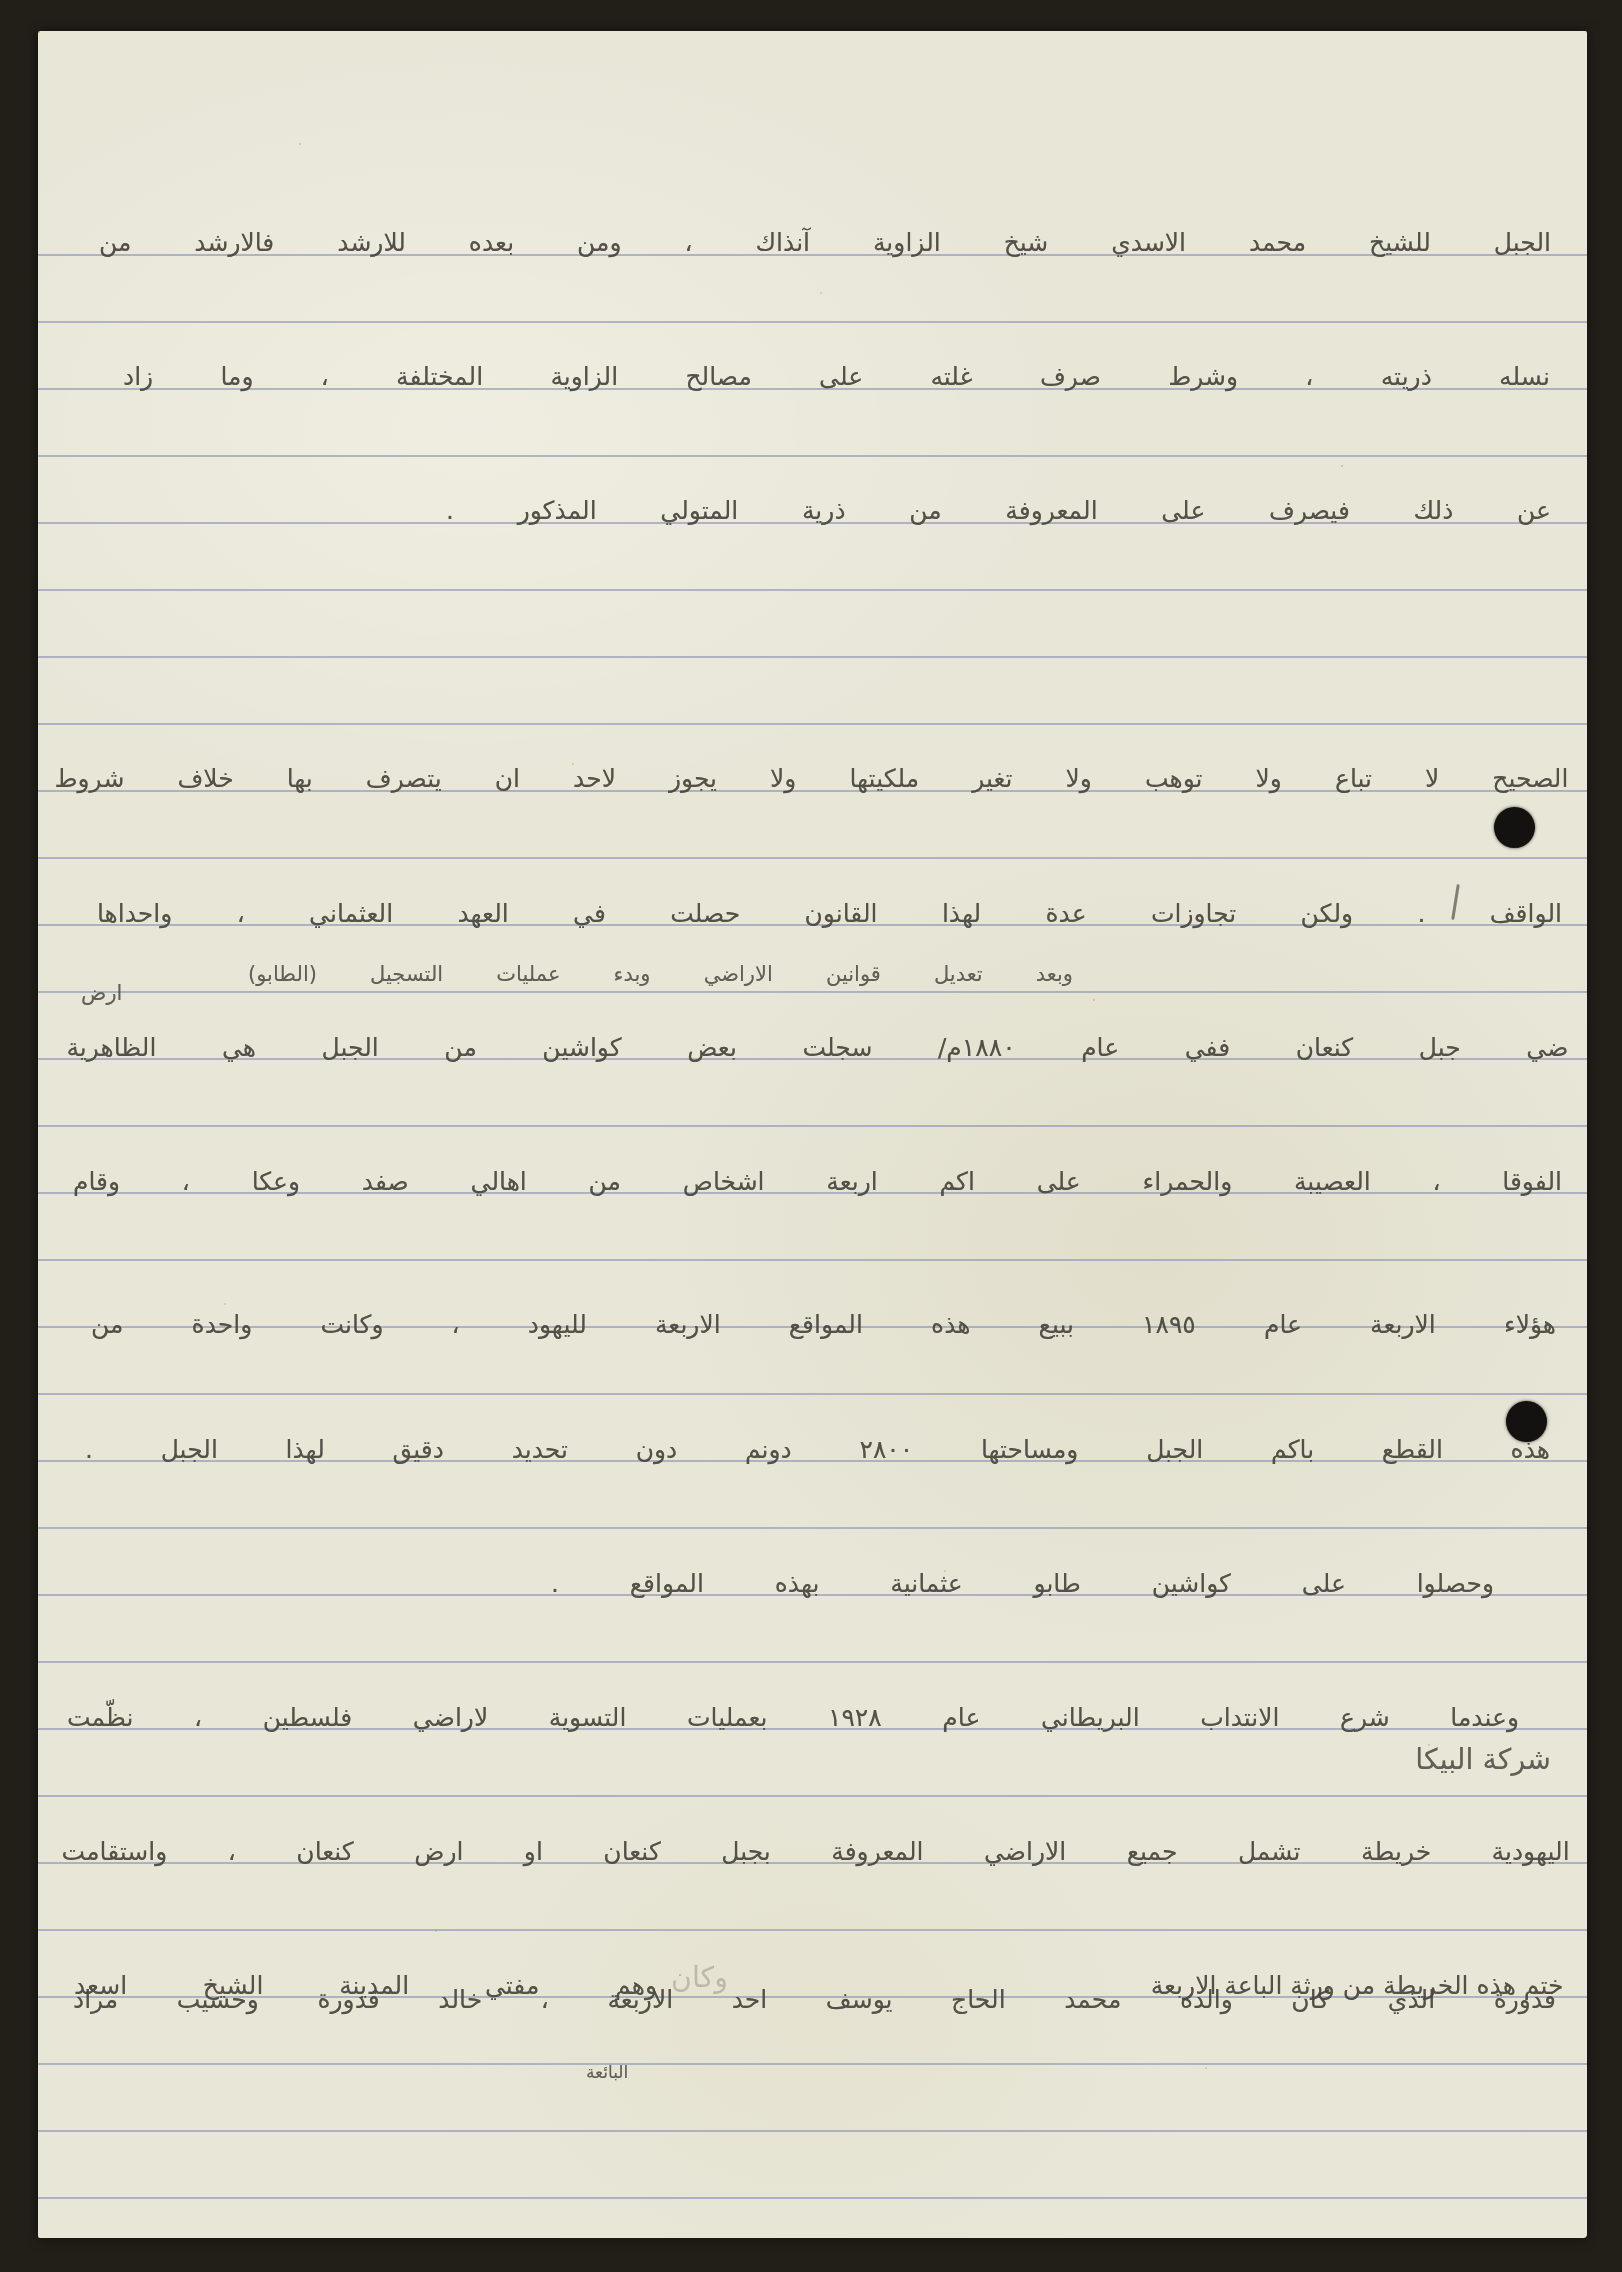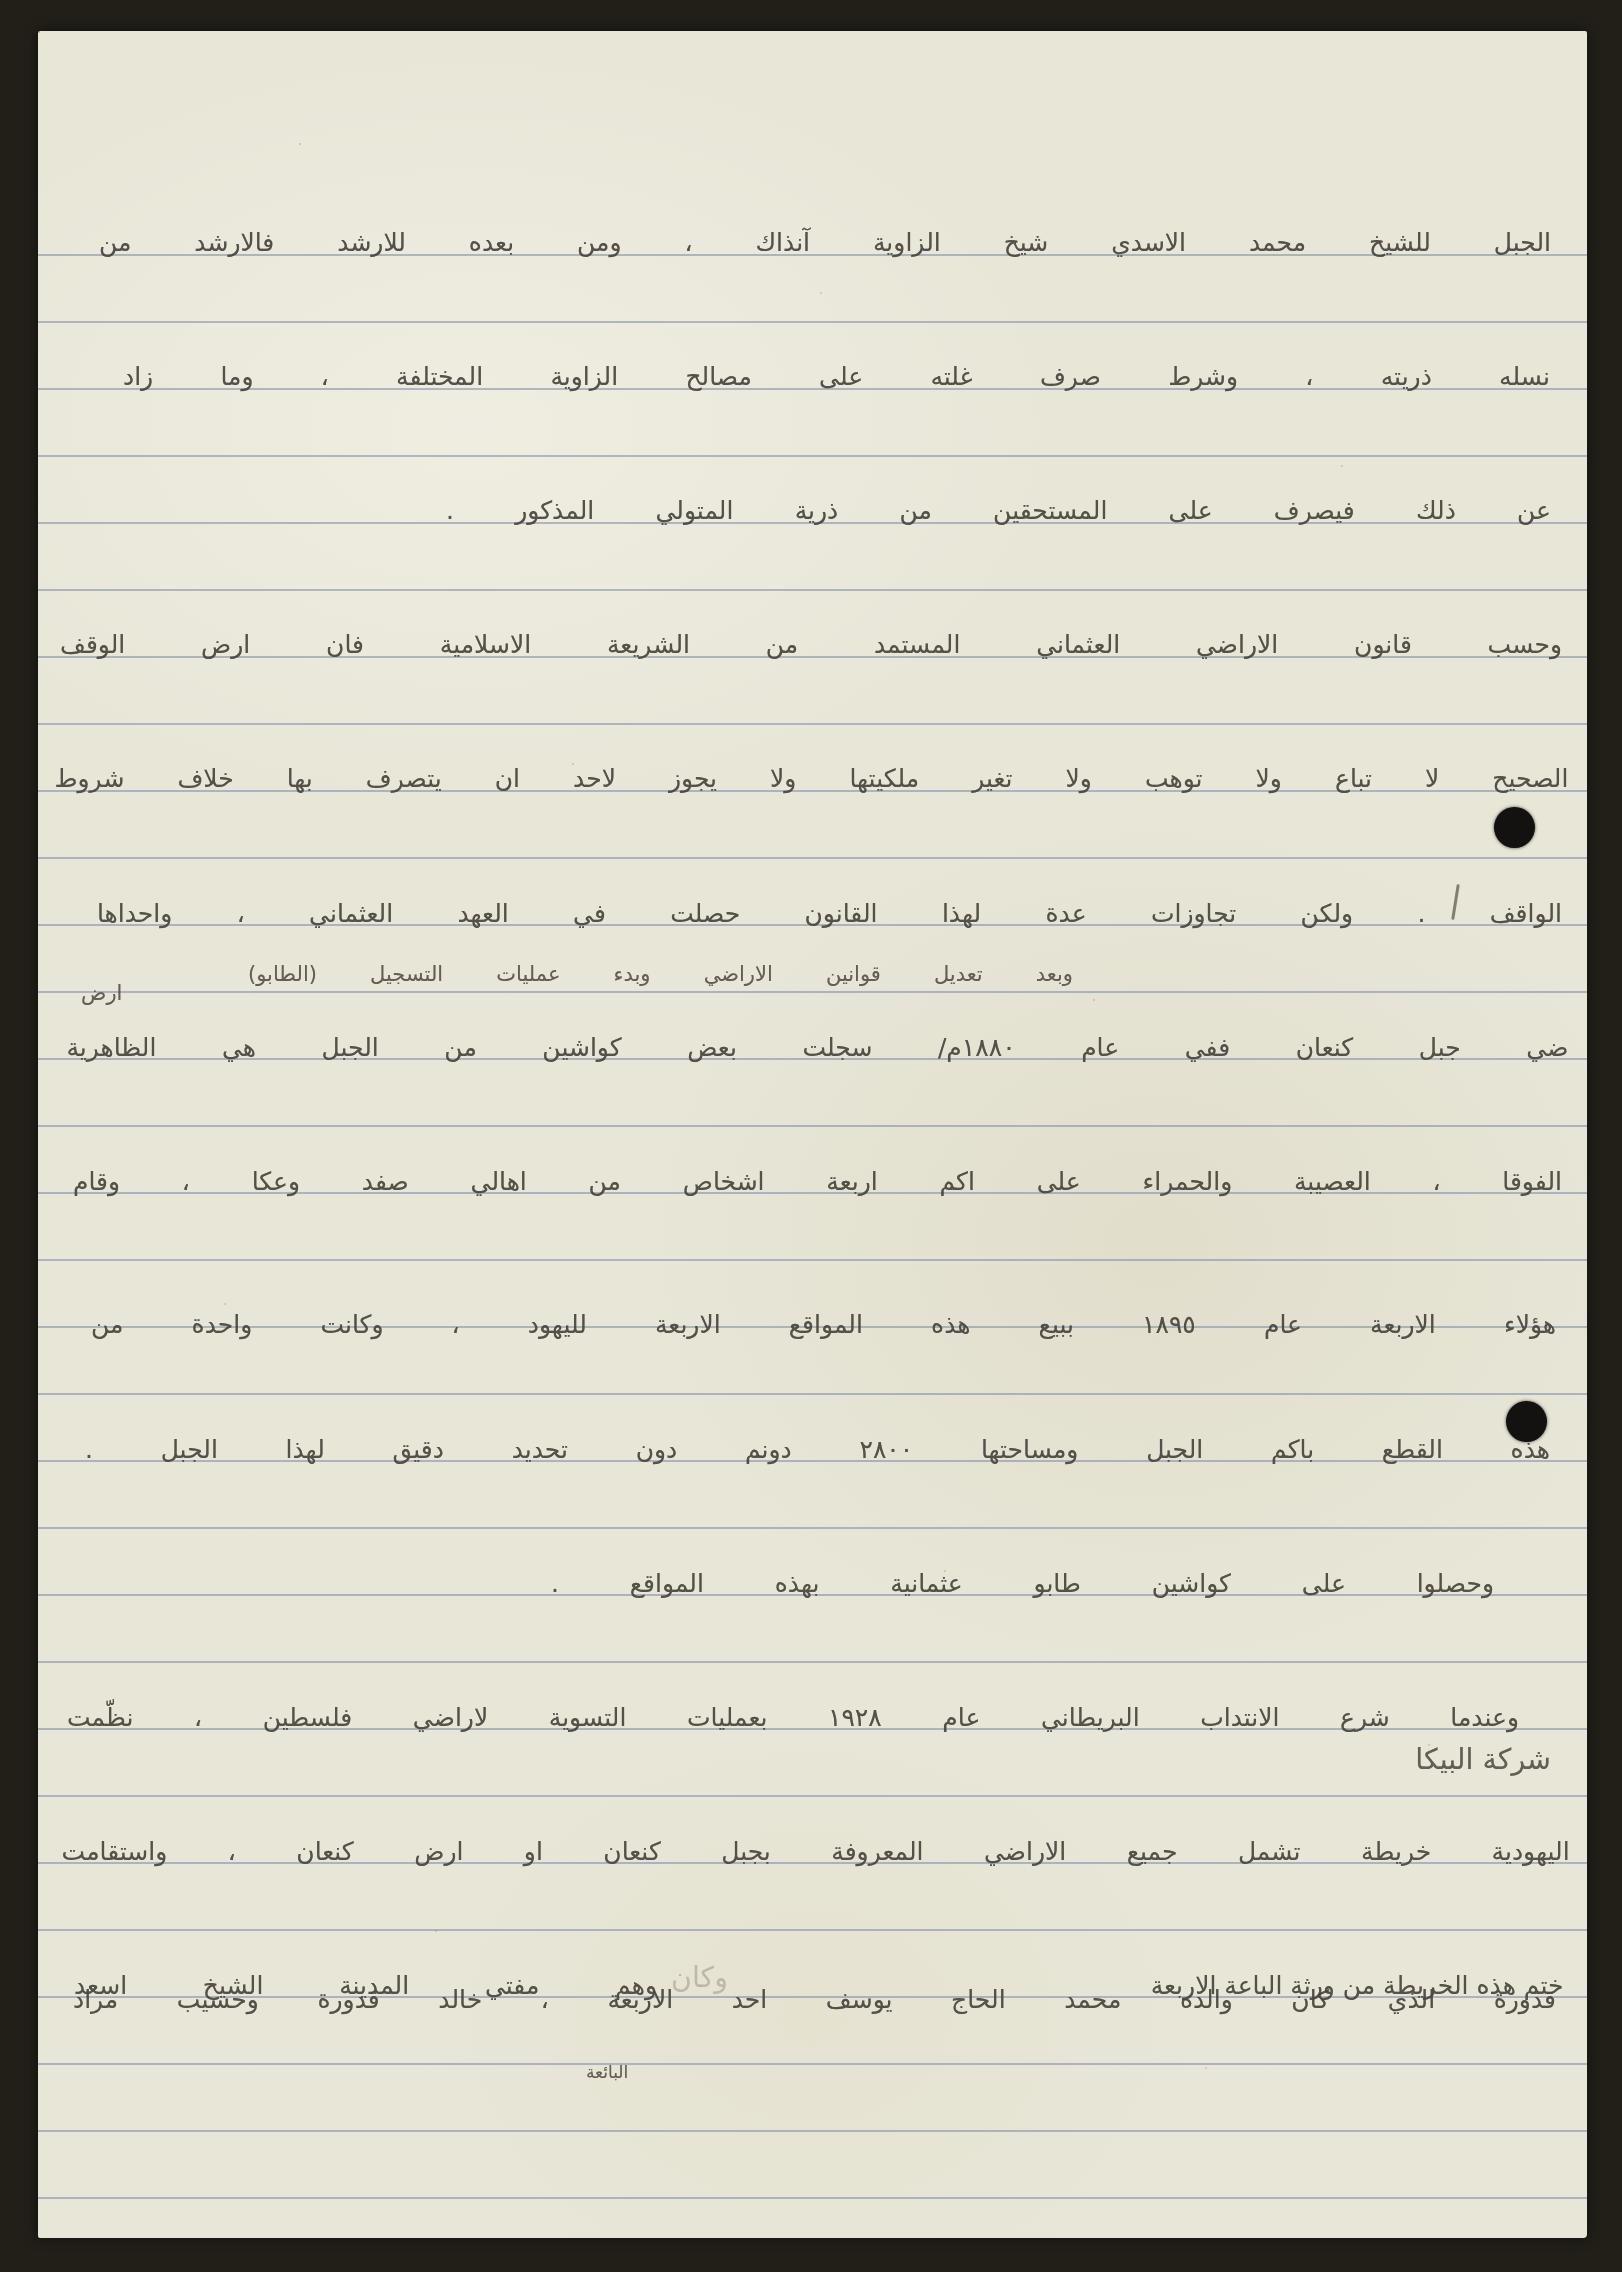--- a/index.html
+++ b/index.html
@@ -75,22 +75,21 @@
 </head>
 <body>
 
 <div class="scan">
   <div class="paper">
     <div class="rules"></div>
     <div class="speckles"></div>
 
     <div class="hline" style="top:189px;  right:36px;  width:1452px;">الجبل للشيخ محمد الاسدي شيخ الزاوية آنذاك ، ومن بعده للارشد فالارشد من</div>
     <div class="hline" style="top:323px;  right:37px;  width:1427px;">نسله ذريته ، وشرط صرف غلته على مصالح الزاوية المختلفة ، وما زاد</div>
-    <div class="hline" style="top:457px;  right:36px;  width:1105px;">عن ذلك فيصرف على المستحقين من ذرية المتولي المذكور .</div>
-    <div class="hline" style="top:591px;  right:25px;  width:1502px;">وحسب قانون الاراضي العثماني المستمد من الشريعة الاسلامية فان ارض الوقف</div>
+    <div class="hline" style="top:457px;  right:36px;  width:1105px;">عن ذلك فيصرف على المعروفة من ذرية المتولي المذكور .</div>
     <div class="hline" style="top:725px; right:18.6px;  width:1514px;">الصحيح لا تباع ولا توهب ولا تغير ملكيتها ولا يجوز لاحد ان يتصرف بها خلاف شروط</div>
     <div class="hline" style="top:860px; right:25px;  width:1465px;margin-left:40px;">الواقف . ولكن تجاوزات عدة لهذا القانون حصلت في العهد العثماني ، واحداها</div>
     <div class="hline" style="top:994px; right:18.6px;  width:1502px;">ضي جبل كنعان ففي عام ١٨٨٠م/ سجلت بعض كواشين من الجبل هي الظاهرية</div>
     <div class="hline" style="top:1128px; right:25px;  width:1489px;">الفوقا ، العصيبة والحمراء على اكم اربعة اشخاص من اهالي صفد وعكا ، وقام</div>
     <div class="hline" style="top:1271px; right:31px;  width:1465px;">هؤلاء الاربعة عام ١٨٩٥ ببيع هذه المواقع الاربعة لليهود ، وكانت واحدة من</div>
     <div class="hline" style="top:1396px; right:37px;  width:1465px;">هذه القطع باكم الجبل ومساحتها ٢٨٠٠ دونم دون تحديد دقيق لهذا الجبل .</div>
     <div class="hline" style="top:1530px; right:93px; width:943px;">وحصلوا على كواشين طابو عثمانية بهذه المواقع .</div>
     <div class="hline" style="top:1664px; right:68px; width:1452px;">وعندما شرع الانتداب البريطاني عام ١٩٢٨ بعمليات التسوية لاراضي فلسطين ، نظّمت</div>
     <div class="hline" style="top:1798px; right:17.4px;  width:1508px;">اليهودية خريطة تشمل جميع الاراضي المعروفة بجبل كنعان او ارض كنعان ، واستقامت</div>
     <div class="hline nojust" style="top:1932px; right:23.6px;   width:763px;">ختم هذه الخريطة من ورثة الباعة الاربعة</div>

